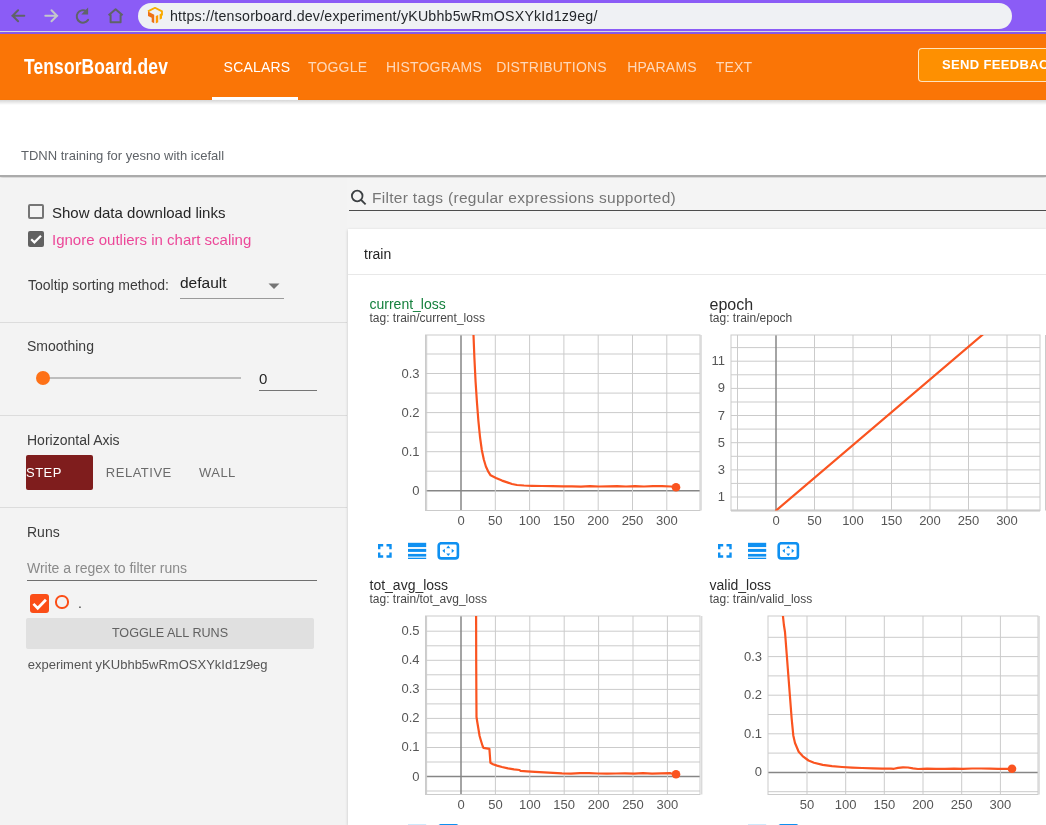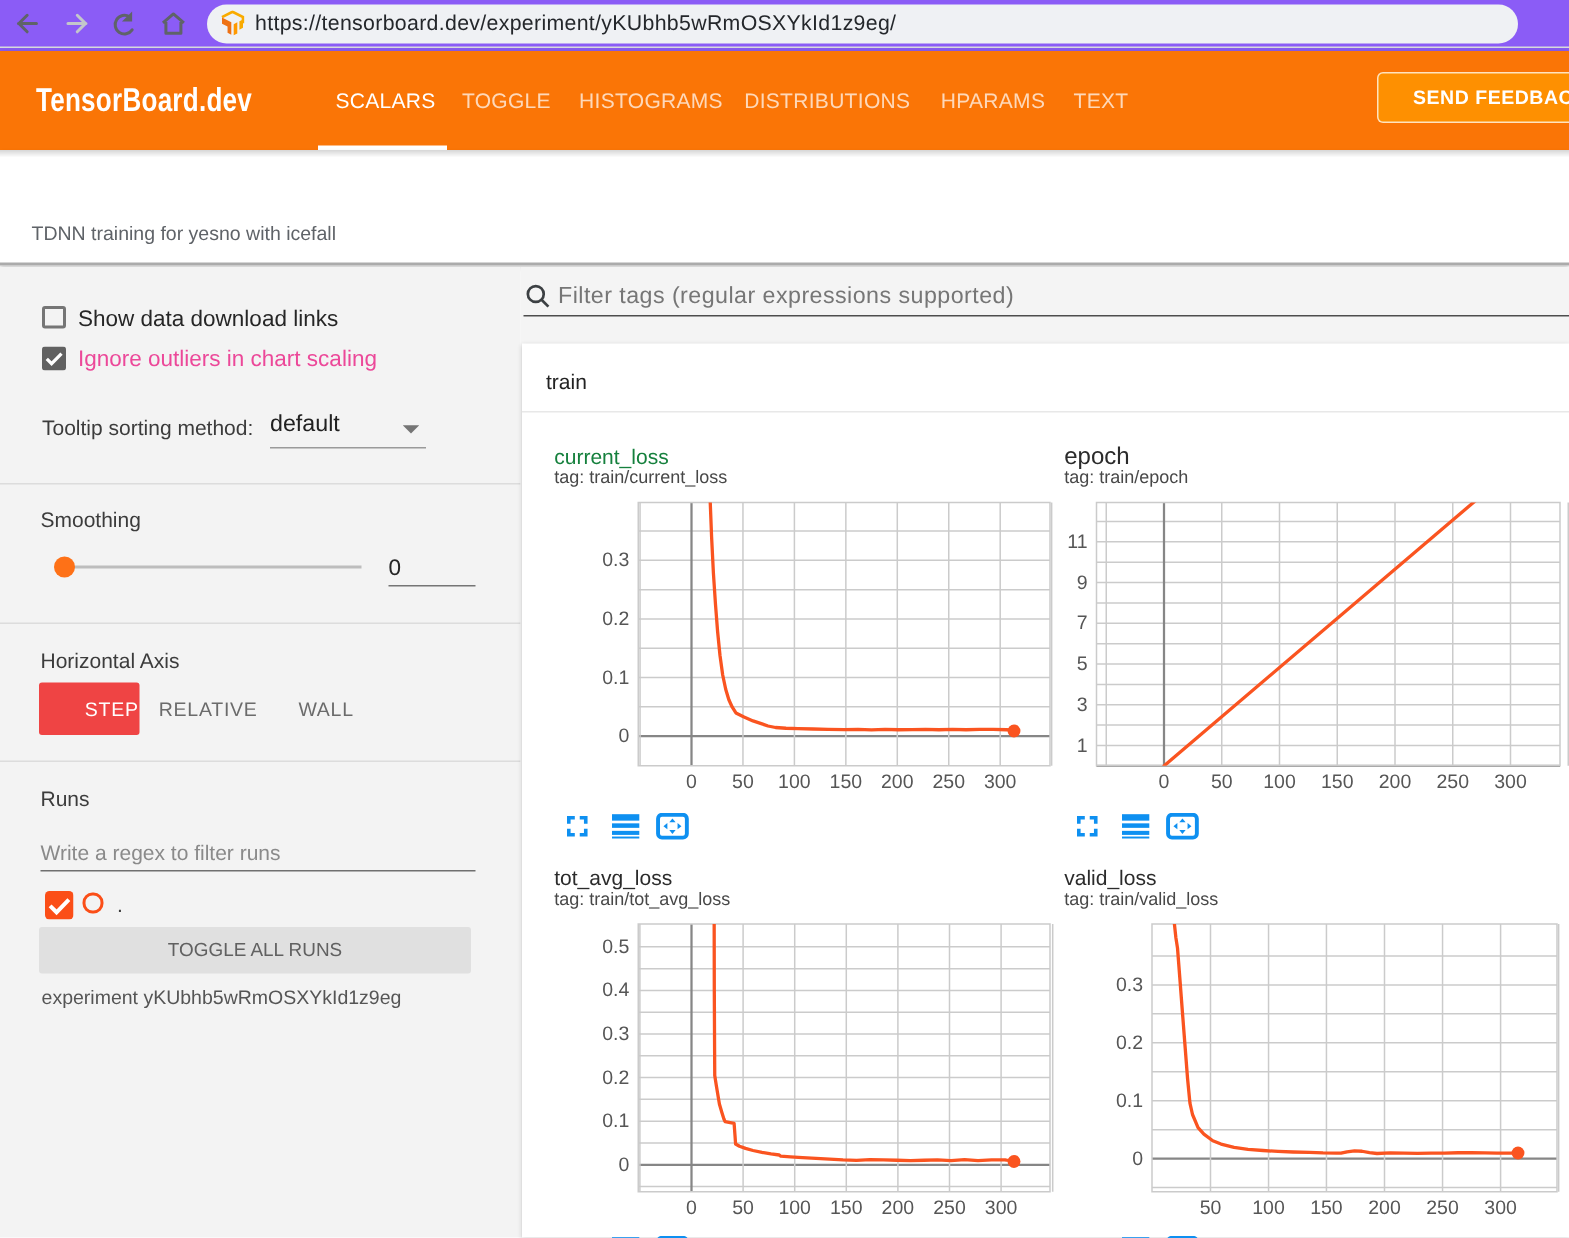--- a/index.html
+++ b/index.html
@@ -66,21 +66,21 @@
 <div class="abs" style="left:180px;top:297.5px;width:104px;height:1px;background:#9a9a9a;"></div>
 <div class="abs" style="left:0;top:322px;width:347px;height:1px;background:#dcdcdc;"></div>
 <div class="abs" style="left:0;top:415px;width:347px;height:1px;background:#dcdcdc;"></div>
 <div class="abs" style="left:0;top:507px;width:347px;height:1px;background:#dcdcdc;"></div>
 <div class="abs" style="left:27px;top:338px;font-size:14px;color:#3c3c3c;">Smoothing</div>
 <div class="abs" style="left:42px;top:377px;width:199px;height:2px;background:#bdbdbd;"></div>
 <div class="abs" style="left:35.5px;top:371px;width:14px;height:14px;border-radius:50%;background:#fe7117;"></div>
 <div class="abs" style="left:259px;top:370px;font-size:15px;color:#262626;">0</div>
 <div class="abs" style="left:259px;top:389.5px;width:58px;height:1px;background:#757575;"></div>
 <div class="abs" style="left:27px;top:432px;font-size:14px;color:#3c3c3c;">Horizontal Axis</div>
-<div class="abs" style="left:26px;top:454.5px;width:66.5px;height:35.5px;background:#ef4444;border-radius:2px;color:#fff;font-size:13px;letter-spacing:0.5px;text-align:right;line-height:35.5px;">STEP</div>
+<div class="abs" style="left:26px;top:454.5px;width:66.5px;height:35.5px;background:#7f1d1d;border-radius:2px;color:#fff;font-size:13px;letter-spacing:0.5px;text-align:left;line-height:35.5px;">STEP</div>
 <div class="abs" style="left:138.8px;top:465px;transform:translateX(-50%);font-size:13px;letter-spacing:0.5px;color:#6b6b6b;">RELATIVE</div>
 <div class="abs" style="left:217.4px;top:465px;transform:translateX(-50%);font-size:13px;letter-spacing:0.5px;color:#6b6b6b;">WALL</div>
 <div class="abs" style="left:27px;top:524px;font-size:14px;color:#3c3c3c;">Runs</div>
 <div class="abs" style="left:27px;top:560px;font-size:14px;color:#8a8a8a;">Write a regex to filter runs</div>
 <div class="abs" style="left:27px;top:580px;width:290px;height:1.3px;background:#6f6f6f;"></div>
 <svg class="abs" style="left:30px;top:594px" width="19" height="19" viewBox="0 0 19 19">
     <rect x="0" y="0" width="19" height="19" rx="3" fill="#fb4e17"></rect>
     <path d="M3.4 9.9l4.3 4.3 8.2-8.5" stroke="#fff" stroke-width="2.7" fill="none"></path>
   </svg>
 <div class="abs" style="left:55.4px;top:595.4px;width:13.2px;height:13.2px;border:2.2px solid #fb4e17;border-radius:50%;"></div>

